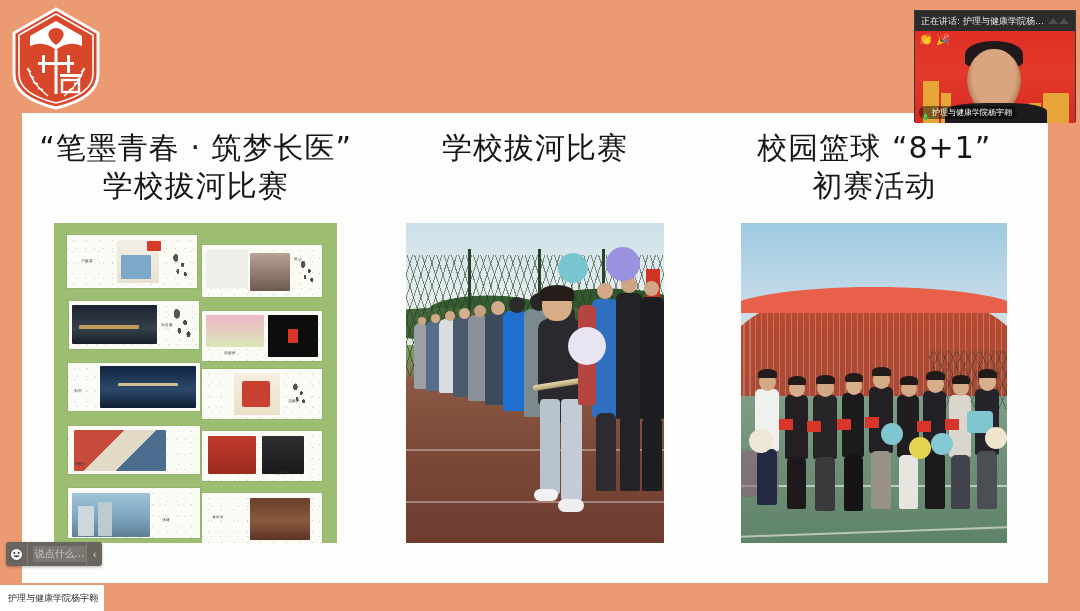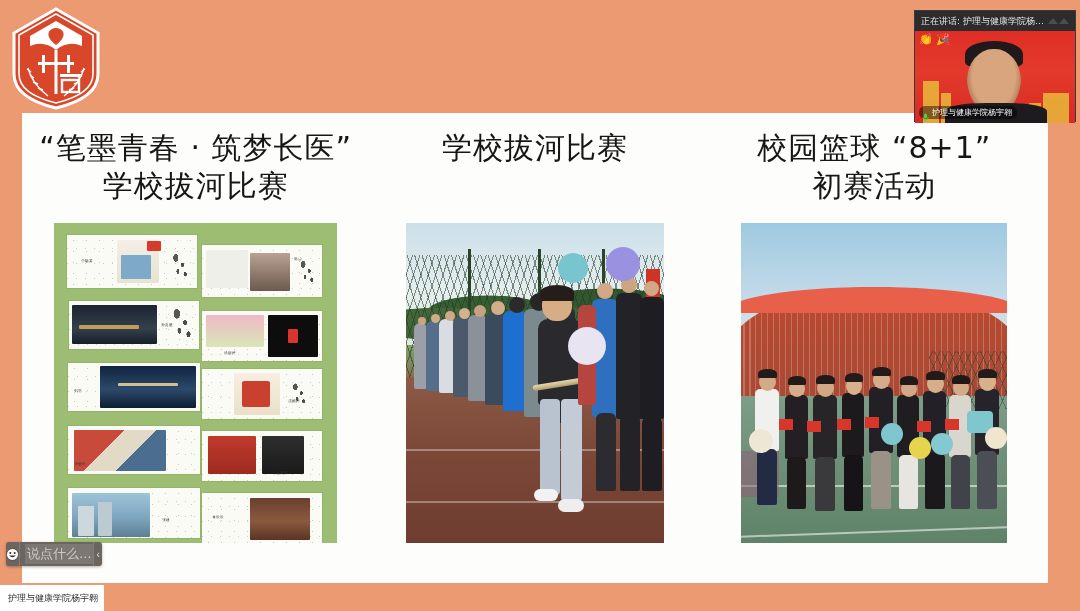--- a/index.html
+++ b/index.html
@@ -219,21 +219,21 @@
     display:flex; align-items:center; justify-content:center;
     border-right: 1px solid #837c76;
   }
   #chat-input {
     flex: 1; height: 100%;
     display: flex; align-items: center;
     padding-left: 5px;
   }
   #chat-placeholder {
     font-family:"DejaVu Sans", sans-serif;
-    font-size: 13px; color: #cfcac5;
+    font-size: 10px; color: #cfcac5;
     background: rgba(255,255,255,.12);
     padding: 1px 2px;
     white-space: nowrap;
   }
   #chat-collapse {
     width: 16px; height:100%;
     display:flex; align-items:center; justify-content:center;
     border-left: 1px solid #837c76;
     color: #e2ddd8; font-size: 10px;
   }

